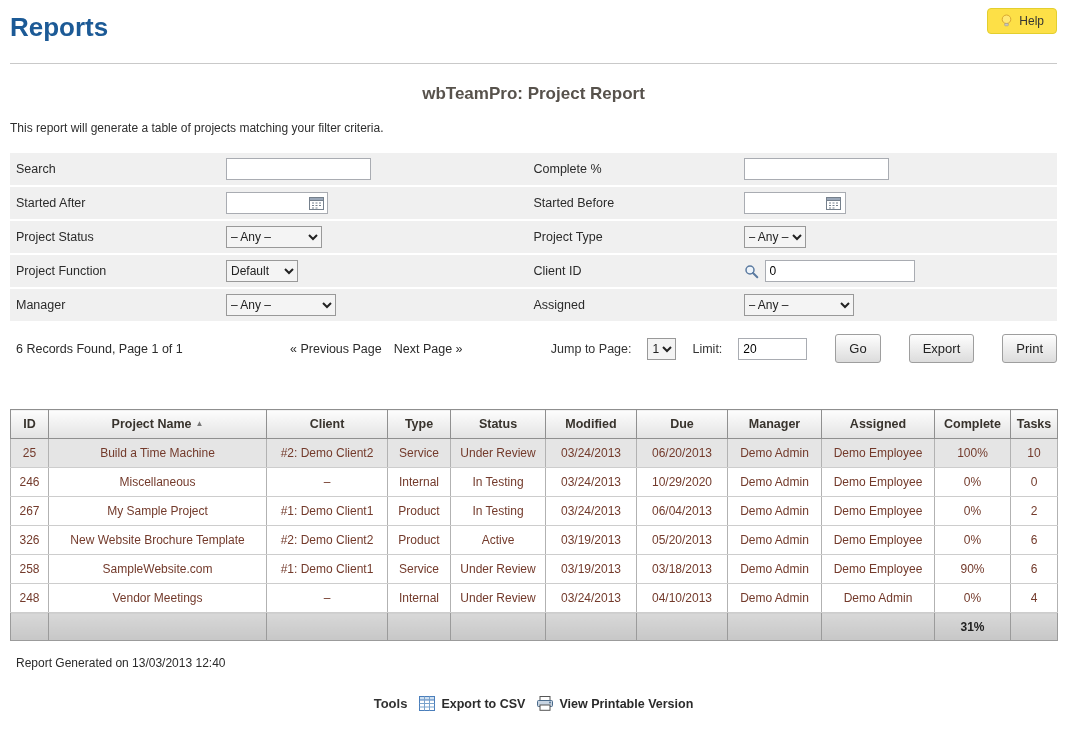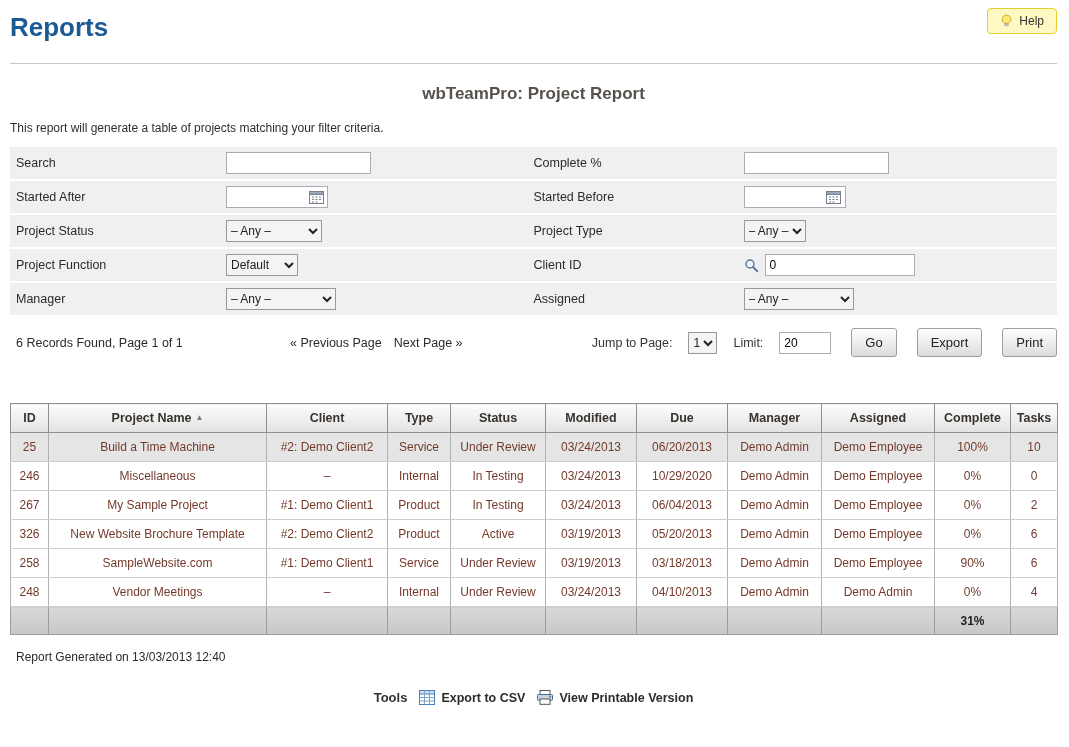--- a/index.html
+++ b/index.html
@@ -10,50 +10,50 @@
     font-size: 12px; color: #333;
   }
   .page { padding: 0 12px 0 10px; }
 
   
   .topbar { position: relative; border-bottom: 1px solid #c9c9c9; padding: 12px 0 20px; }
   .topbar h1 { color:#1c5a96; font-size:26px; font-weight:bold; }
   .help-btn {
     position:absolute; right:0; top:8px;
     display:inline-flex; align-items:flex-start; gap:6px;
-    background:#fef9c3; border:1px solid #e3cf2e; border-radius:4px;
+    background:#fde047; border:1px solid #e3cf2e; border-radius:4px;
     padding:5px 12px; font-size:12px; color:#333; cursor:pointer;
     font-family:inherit;
   }
 
   h2 { color:#57524c; font-size:17px; font-weight:bold; margin:20px 0 0;text-align:center; }
-  .desc { margin:17px 0 12px; font-size:12px; color:#2e2e2e; }
+  .desc { margin:17px 0 18px; font-size:12px; color:#2e2e2e; }
 
   
   .frow { display:flex; background:#f0f0f0; margin-bottom:2px; padding:5px 6px; align-items:center; min-height:31px; }
   .fcell { display:flex; align-items:center; width:50%; }
   .fcell label { width:210px; font-size:12.5px; color:#2b2b2b; }
   .txt { height:22px; border:1px solid #a9acb2; padding:2px 4px; font-family:inherit; font-size:12px; background:#fff; }
-  .w145 { width:145px; } .w150 { width:150px; } .w46 { width:52px; }
+  .w145 { width:145px; } .w150 { width:150px; } .w46 { width:69px; }
   select { height:22px; font-family:Liberation Sans, sans-serif; font-size:12px; border:1px solid #999; background:#f4f4f4; color:#222; }
   .w96 { width:96px; } .w62 { width:62px; } .w72 { width:72px; } .w110 { width:110px; }
   .date-wrap { display:inline-flex; align-items:center; border:1px solid #a9acb2; background:#fff; height:22px; width:102px; }
   .date-wrap input { border:none; outline:none; flex:1; min-width:0; height:18px; padding:0 3px; font:inherit; }
   .cal-btn { width:22px; display:flex; justify-content:center; align-items:center; cursor:pointer; }
   .client-wrap { display:flex; align-items:center; gap:6px; }
 
   
   .pagebar { display:flex; align-items:center; margin:13px 0 46px; padding-left:6px; font-size:12.5px; }
   .records { width:274px; color:#2b2b2b; }
   .pagelinks { display:flex; gap:12px; }
   .pagelinks a { color:#2b2b2b; text-decoration:none; cursor:pointer; }
   .pagecontrols { margin-left:auto; display:flex; align-items:center; gap:16px; }
   .btn {
     background:linear-gradient(#fefefe,#dcdcdc); border:1px solid #9e9e9e; border-radius:3px;
-    padding:6px 13px; font-size:13px; color:#222; cursor:pointer; font-family:inherit; margin-left:4px;
+    padding:6px 13px; font-size:13px; color:#222; cursor:pointer; font-family:inherit; margin-left:12px;
   }
 
   
   table.report { width:100%; border-collapse:collapse; table-layout:fixed; border:1px solid #7e7e7e; }
   table.report th {
     background:linear-gradient(#fdfdfd,#e2e2e2);
     border:1px solid #8f8f8f; font-size:12.5px; font-weight:bold; color:#38332d;
     padding:7px 3px; text-align:center; white-space:nowrap; cursor:pointer;
   }
   table.report td {

